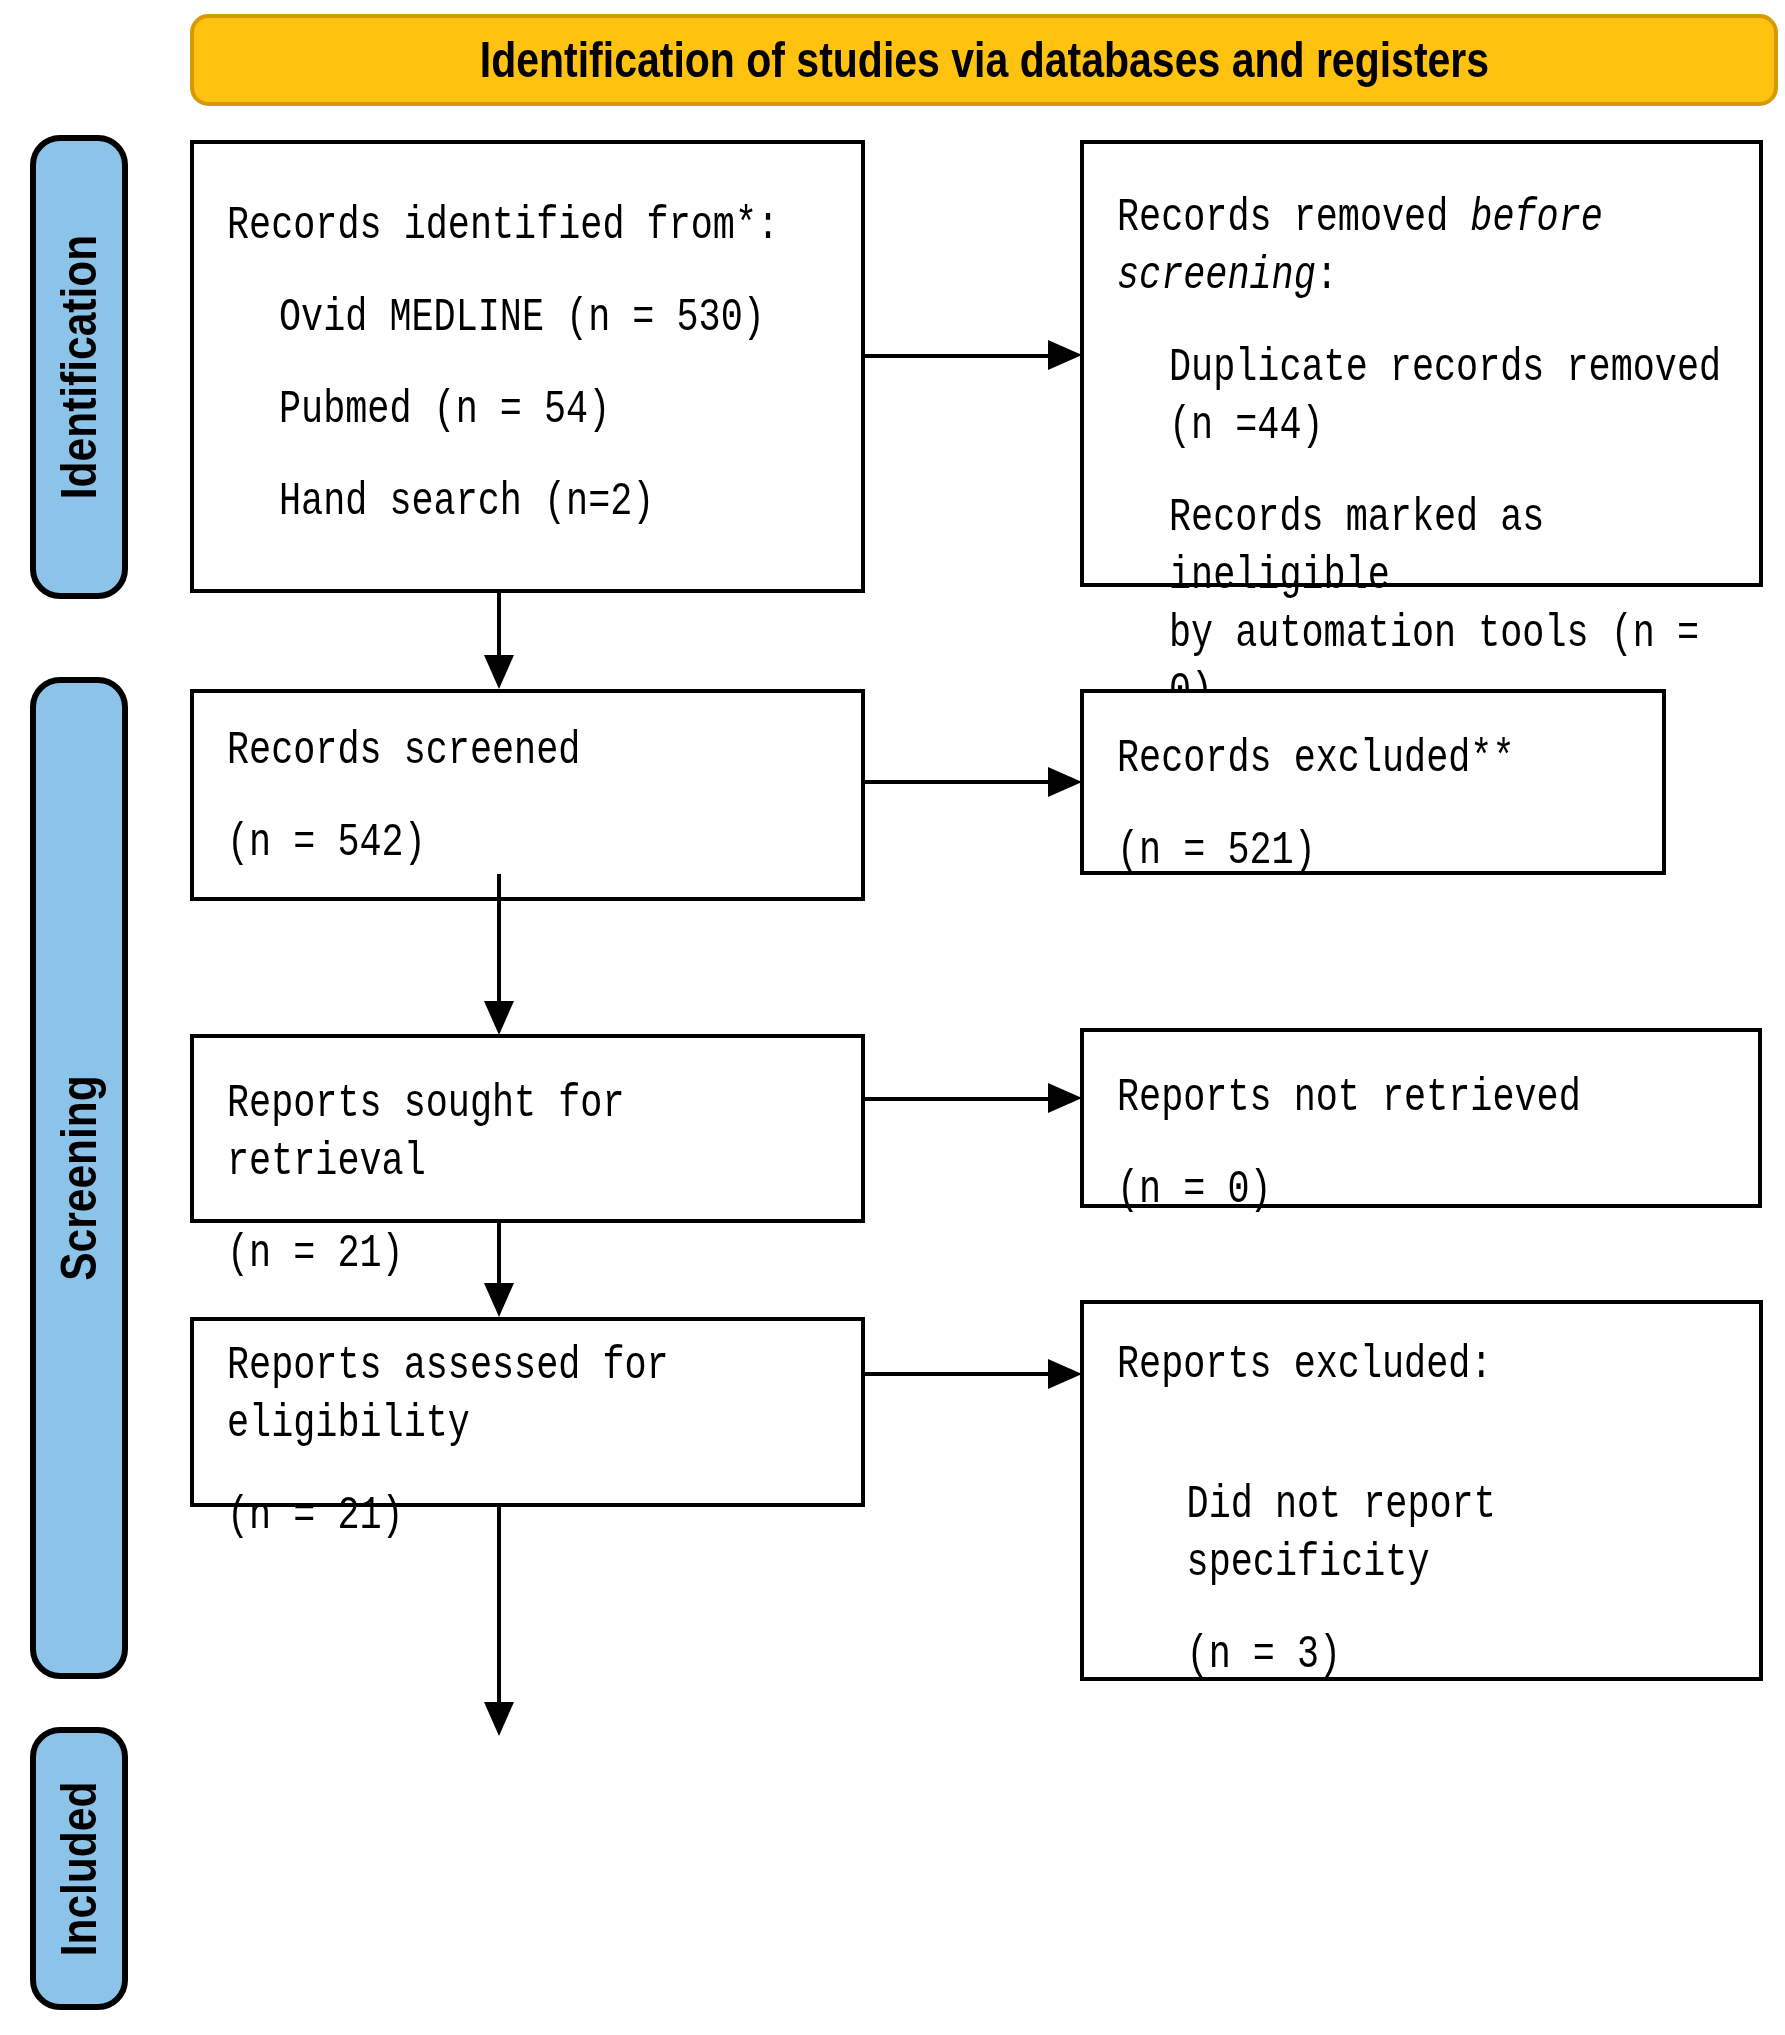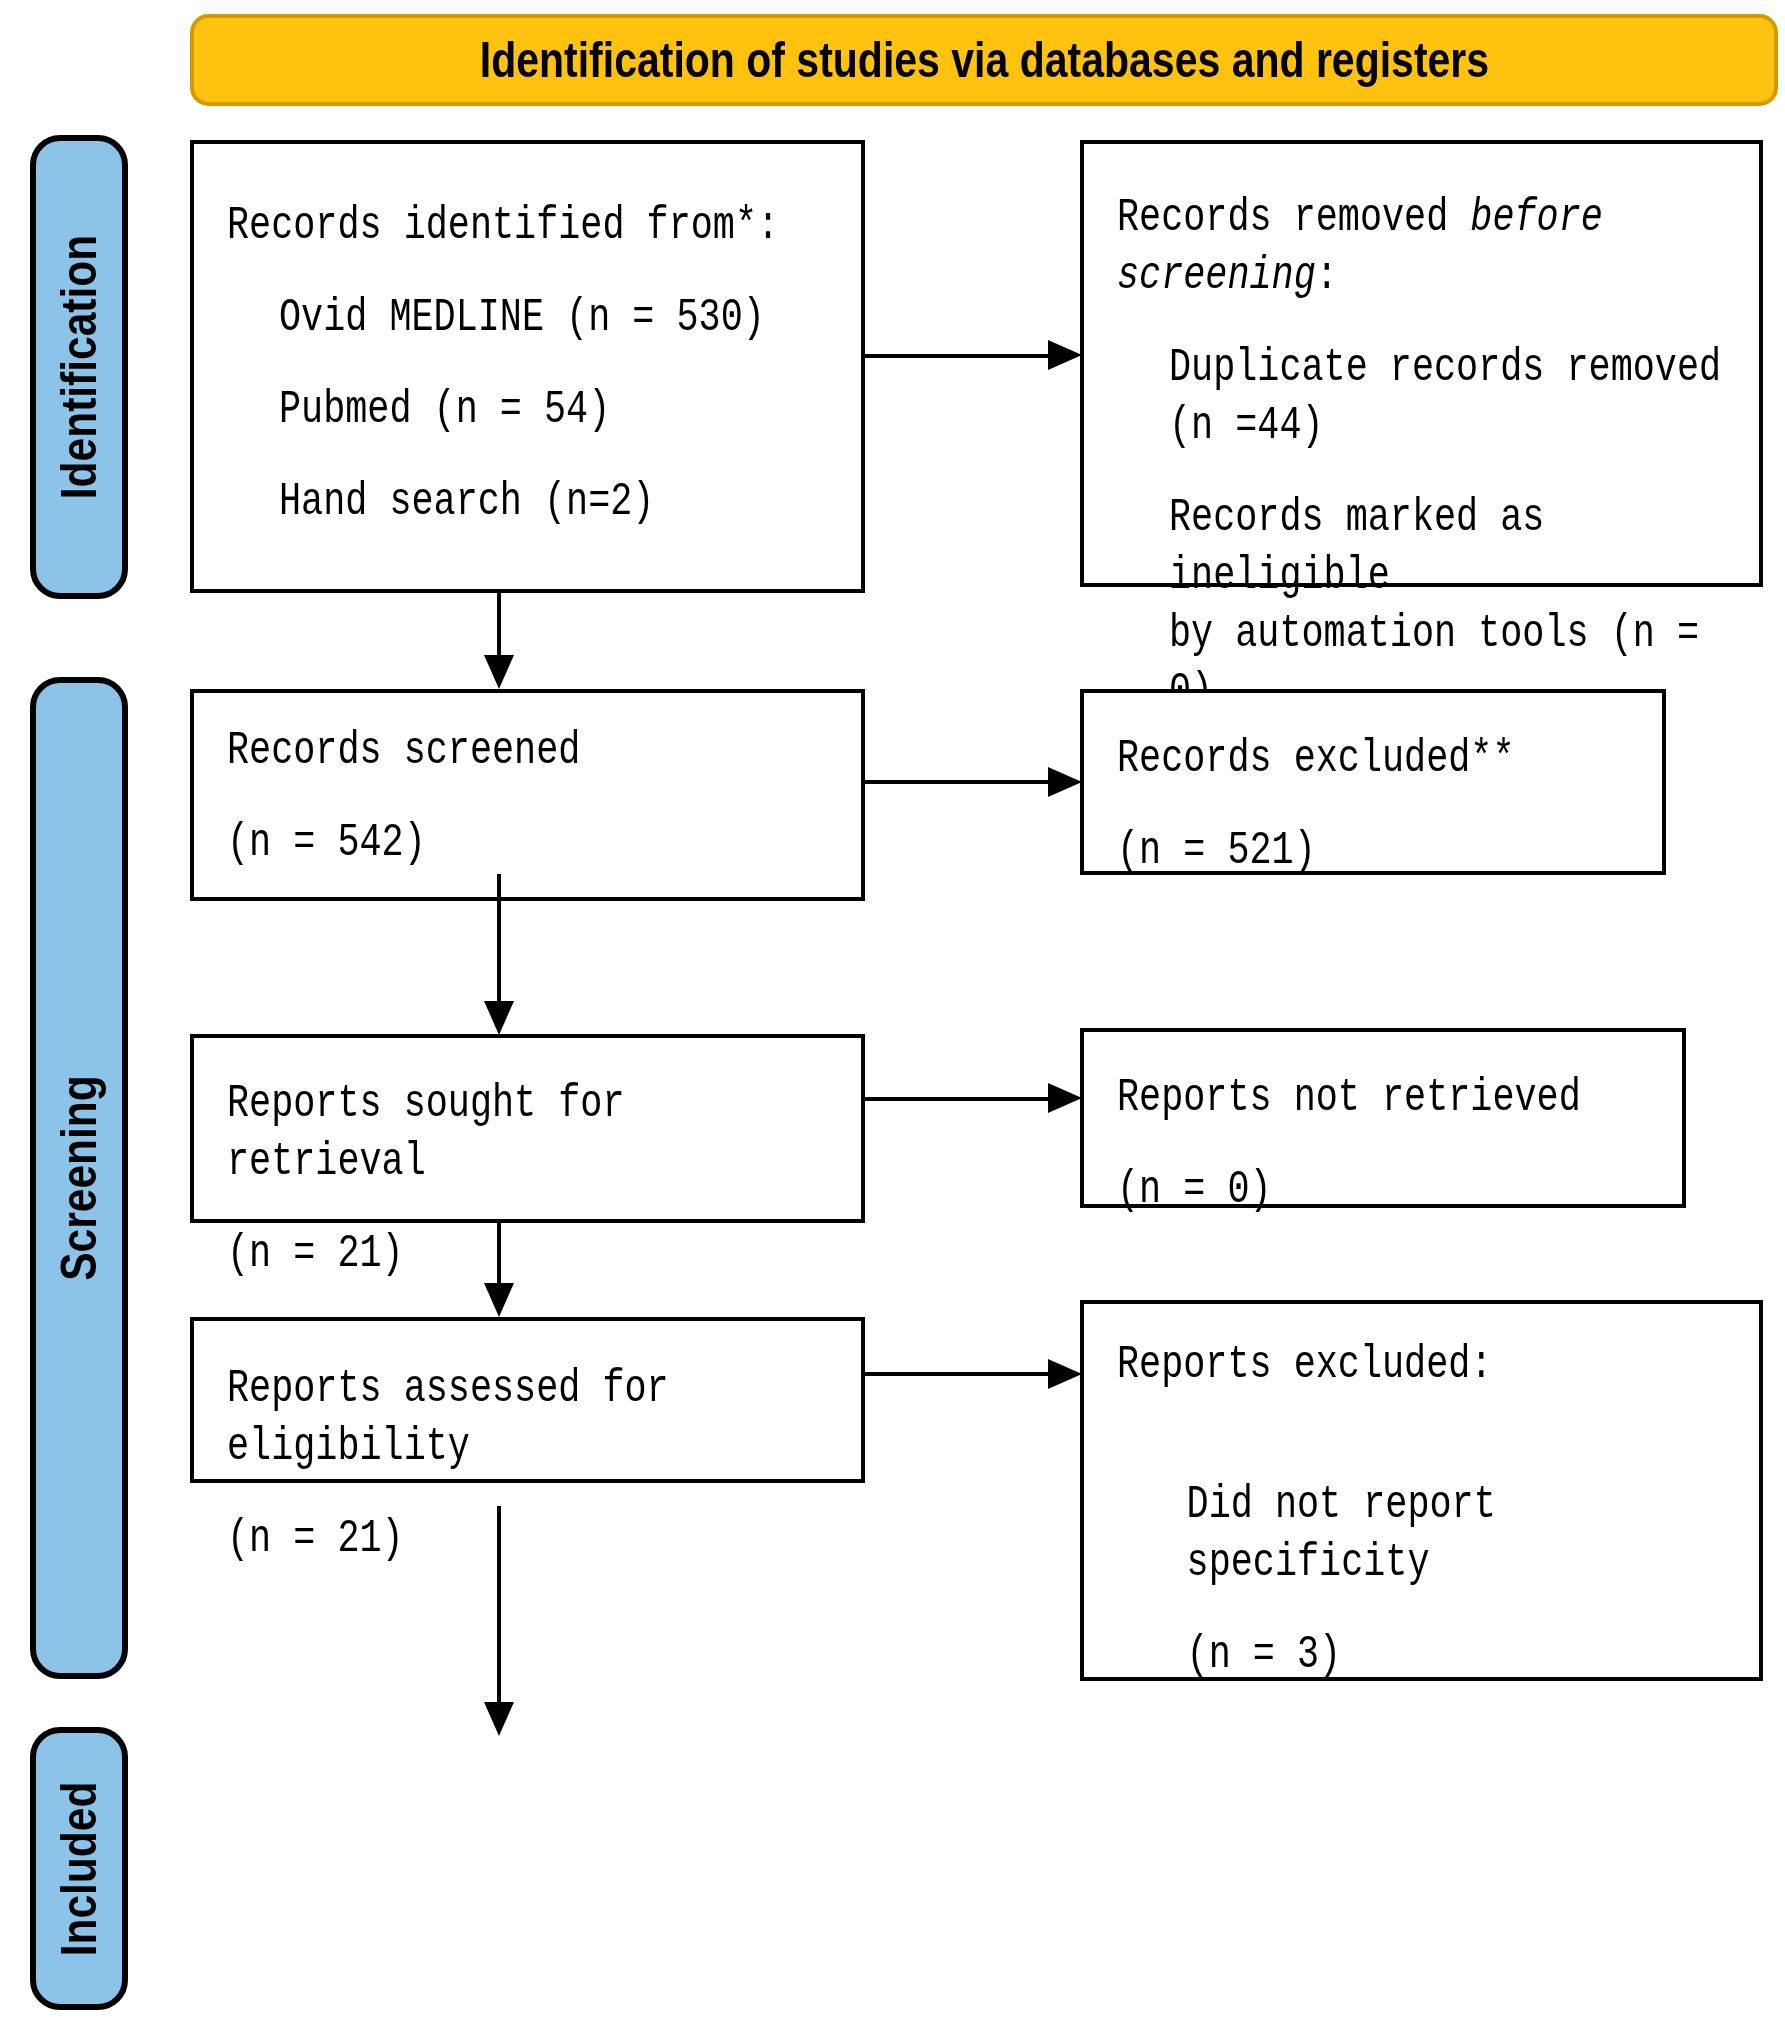--- a/index.html
+++ b/index.html
@@ -36,22 +36,22 @@
 
   
   .fbox{
     position:absolute;background:#fff;border:4.9px solid #000;box-sizing:border-box;font-family:Liberation Mono, monospace;
   }
   .bxA{left:190px;top:140px;width:675px;height:453px;padding:54px 33px;}
   .bxB{left:1080px;top:140px;width:683px;height:447px;padding:46px 33px;}
   .bxC{left:190px;top:689px;width:675px;height:212px;padding:30px 33px;}
   .bxD{left:1080px;top:689px;width:586px;height:186px;padding:38px 33px;}
   .bxE{left:190px;top:1034px;width:675px;height:189px;padding:38px 33px;}
-  .bxF{left:1080px;top:1028px;width:606px;height:180px;padding:38px 33px;}
-  .bxG{left:190px;top:1317px;width:675px;height:166px;padding:40px 33px;}
+  .bxF{left:1080px;top:1028px;width:682px;height:180px;padding:38px 33px;}
+  .bxG{left:190px;top:1317px;width:675px;height:190px;padding:17px 33px;}
   .bxH{left:1080px;top:1300px;width:683px;height:381px;padding:33px 33px;}
   .bxI{left:190px;top:1736px;width:675px;height:258px;padding:54px 33px;}
 
   
   .txt{
     font-size:46px;line-height:1.26;
     transform:scaleX(0.8);transform-origin:0 0;width:125%;
   }
   .line{margin-top:0;}
   .p{margin-top:34px;}

